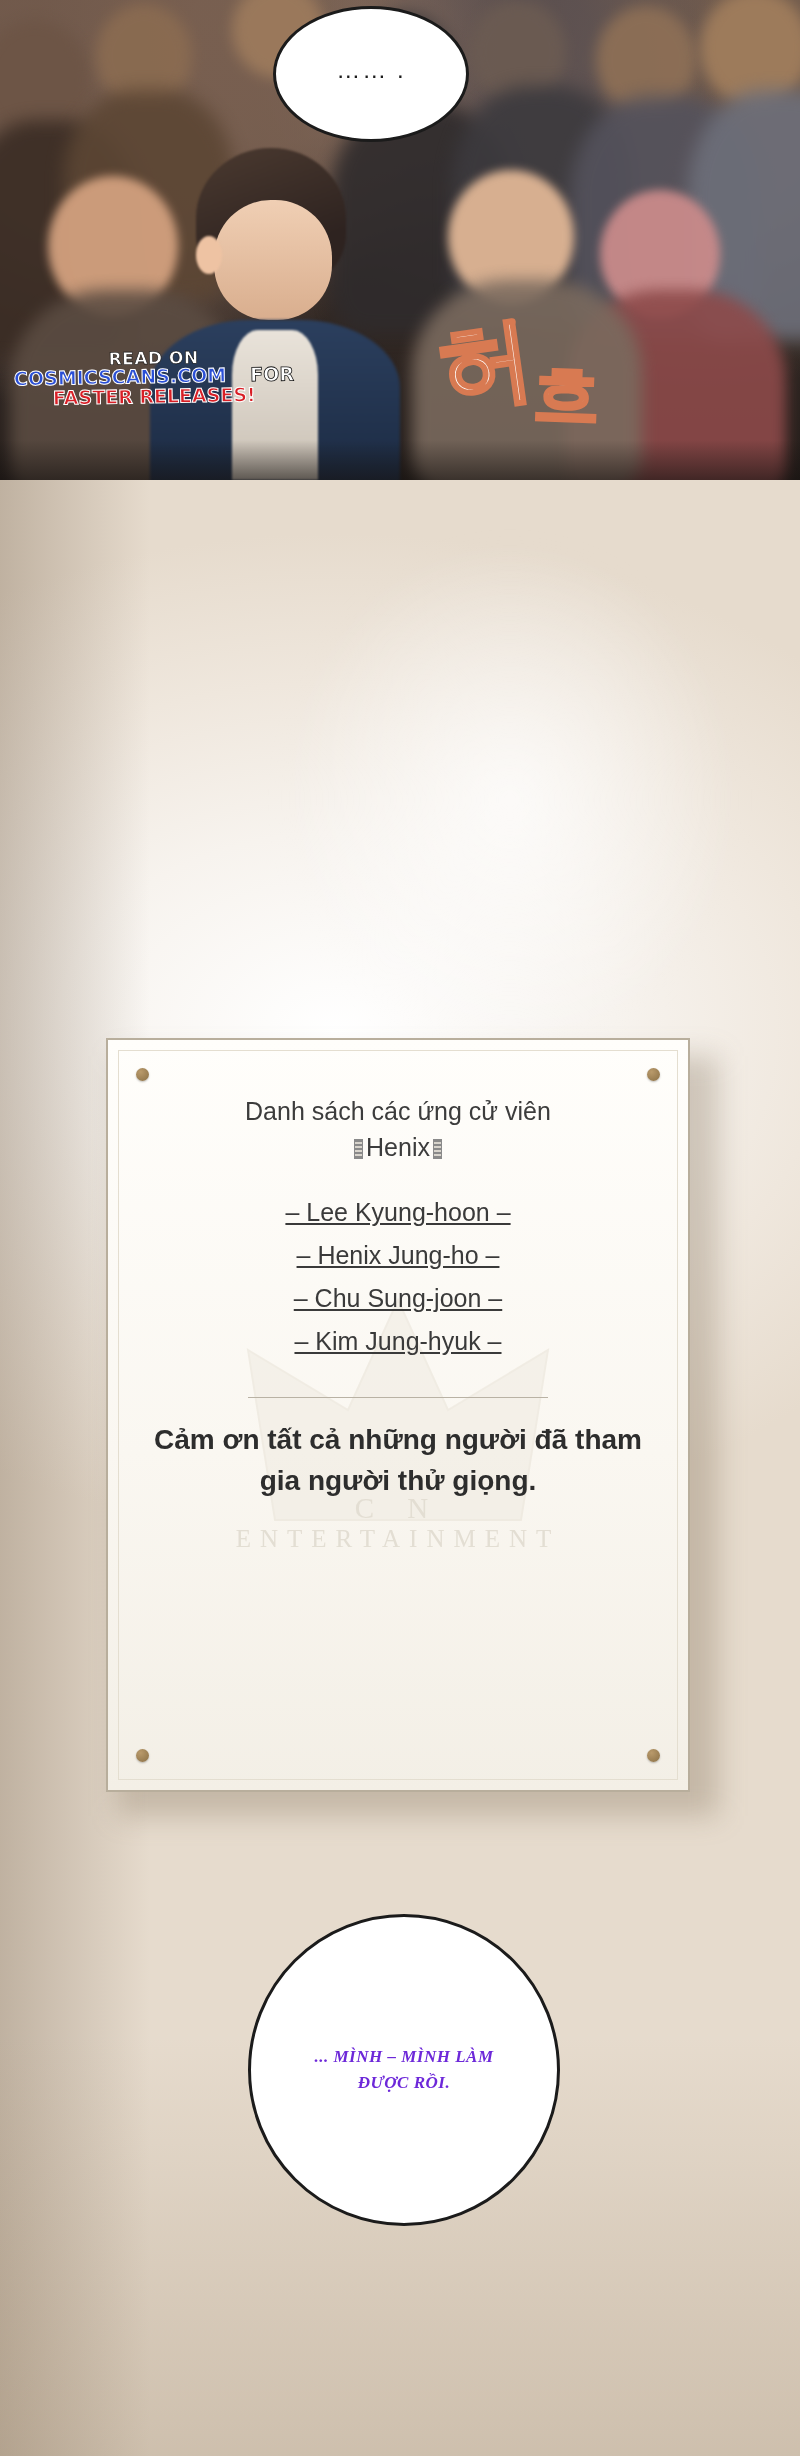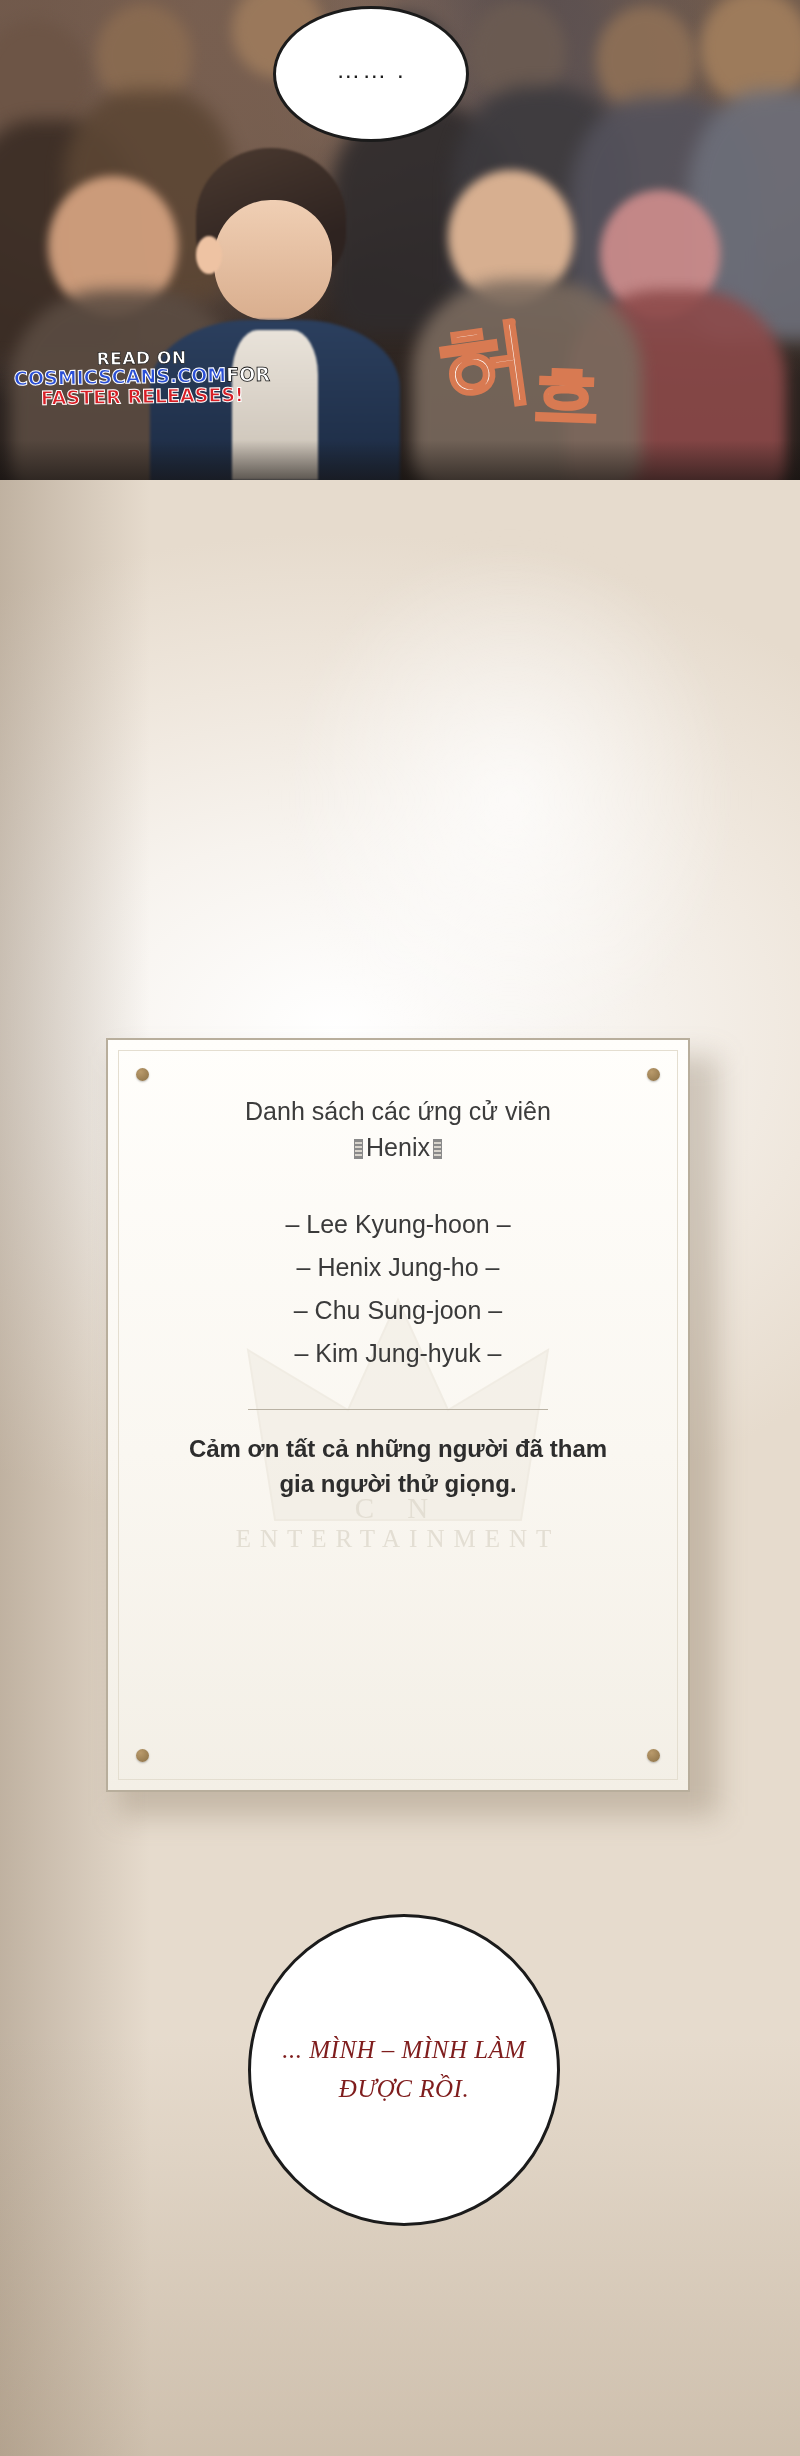--- a/index.html
+++ b/index.html
@@ -143,20 +143,21 @@
     font-family: "DejaVu Sans", sans-serif;
     font-weight: bold;
     font-size: 19px;
     color: #2a4fd6;
     -webkit-text-stroke: 1px #ffffff;
     letter-spacing: 0px;
     white-space: nowrap;
   }
   .wm-line2 .for {
     color: #ffffff;
+    padding-left: 24px;
     -webkit-text-stroke: 0.8px #111;
   }
   .wm-line3 {
     font-family: "DejaVu Sans", sans-serif;
     font-weight: bold;
     font-size: 19px;
     color: #d81f26;
     -webkit-text-stroke: 1px #ffffff;
     letter-spacing: 0px;
   }
@@ -298,38 +299,39 @@
     display: inline-block;
     width: 9px;
     height: 20px;
     background: repeating-linear-gradient(180deg, #8a8a8a 0 2px, #d8d4cc 2px 4px);
     vertical-align: -3px;
     margin: 0 3px;
     border: 1px solid #8a8a8a;
     box-sizing: border-box;
   }
   .name-list {
-    margin-top: 38px;
+    margin-top: 26px;
     position: relative;
     z-index: 2;
+    text-decoration: underline;
   }
   .name-list div {
     font-size: 25px;
     line-height: 1.72;
     color: #3a3a3a;
   }
   .divider {
     width: 300px;
     height: 1px;
     background: #b9b2a4;
     margin: 34px auto 0;
   }
   .thanks {
     margin-top: 22px;
-    font-size: 24px;
+    font-size: 28px;
     line-height: 1.45;
     color: #2d2d2d;
     font-weight: 600;
     padding: 0 40px;
   }
 
   
   .bubble-bottom {
     position: absolute;
     left: 248px;
@@ -341,23 +343,23 @@
     border: 3px solid #1b1b1b;
     display: flex;
     flex-direction: column;
     align-items: center;
     justify-content: center;
     z-index: 4;
   }
   .bubble-bottom .line {
     font-family: "Liberation Serif", serif;
     font-style: italic;
-    font-weight: normal;
-    font-size: 25px;
-    color: #7f1d1d;
+    font-weight: bold;
+    font-size: 17px;
+    color: #6d28d9;
     line-height: 1.55;
     letter-spacing: 0.5px;
     white-space: nowrap;
   }
 </style>
 </head>
 <body>
 
 <div id="page">
 

